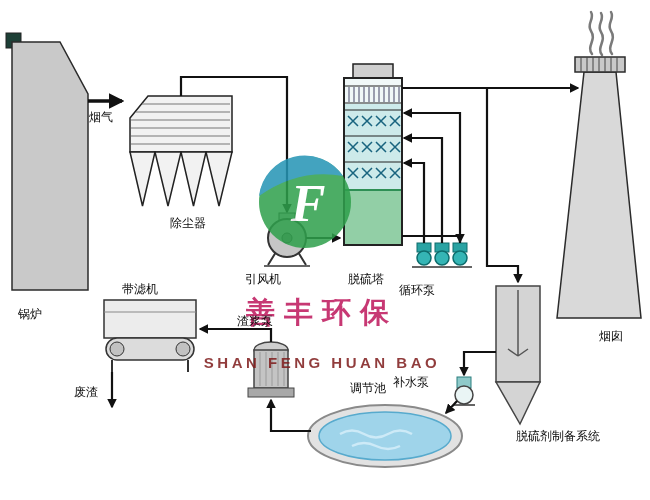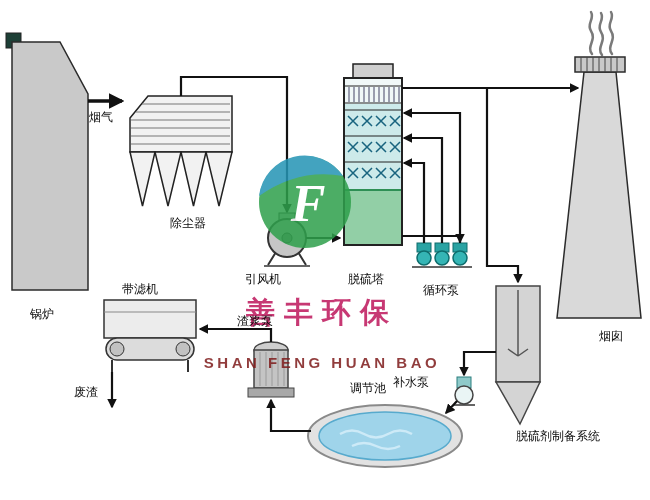--- a/index.html
+++ b/index.html
@@ -148,27 +148,27 @@
     <svg class="wm-logo" width="106" height="106" viewBox="-53 -53 106 106">
       <circle r="46" fill="#2fa04c"></circle>
       <path d="M -46 -6 A 46 46 0 0 1 38 -26 Q -6 -34 -46 -6 Z" fill="#2595b5"></path>
       <text x="3" y="19" text-anchor="middle" font-size="52" font-style="italic" font-weight="bold" fill="#ffffff" font-family="'Liberation Serif','DejaVu Serif',serif">F</text>
     </svg>
     <div class="wm-title">善丰环保</div>
     <div class="wm-sub">SHAN FENG HUAN BAO</div>
   </div>
 
   <div class="labels">
-    <div class="lbl" style="left:42px;top:314px">锅炉</div>
+    <div class="lbl" style="left:30px;top:314px">锅炉</div>
     <div class="lbl" style="left:101px;top:117px">烟气</div>
     <div class="lbl" style="left:188px;top:223px">除尘器</div>
     <div class="lbl" style="left:140px;top:289px">带滤机</div>
     <div class="lbl" style="left:263px;top:279px">引风机</div>
     <div class="lbl" style="left:366px;top:279px">脱硫塔</div>
-    <div class="lbl" style="left:441px;top:290px">循环泵</div>
+    <div class="lbl" style="left:417px;top:290px">循环泵</div>
     <div class="lbl" style="left:255px;top:321px">渣浆泵</div>
     <div class="lbl" style="left:411px;top:382px">补水泵</div>
     <div class="lbl" style="left:368px;top:388px">调节池</div>
     <div class="lbl" style="left:86px;top:392px">废渣</div>
     <div class="lbl" style="left:611px;top:336px">烟囱</div>
     <div class="lbl" style="left:558px;top:436px">脱硫剂制备系统</div>
   </div>
 
 </div>
 

